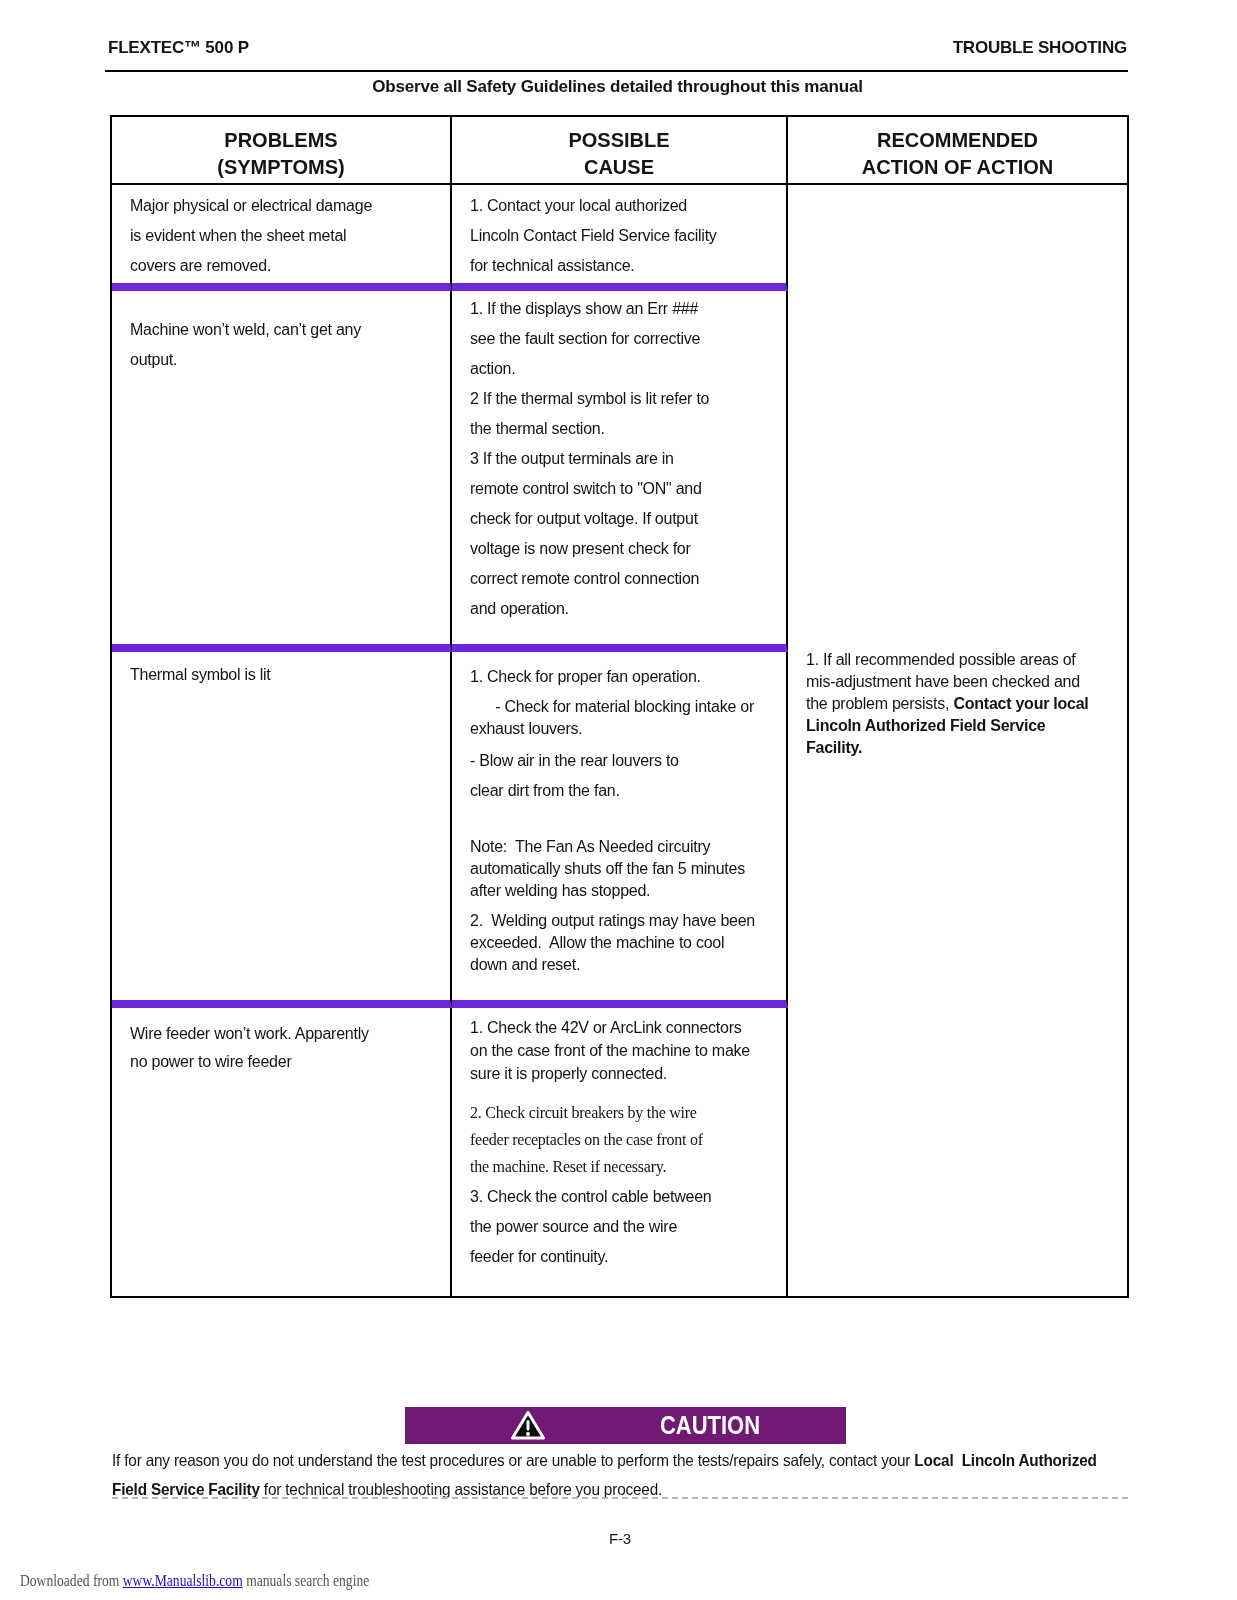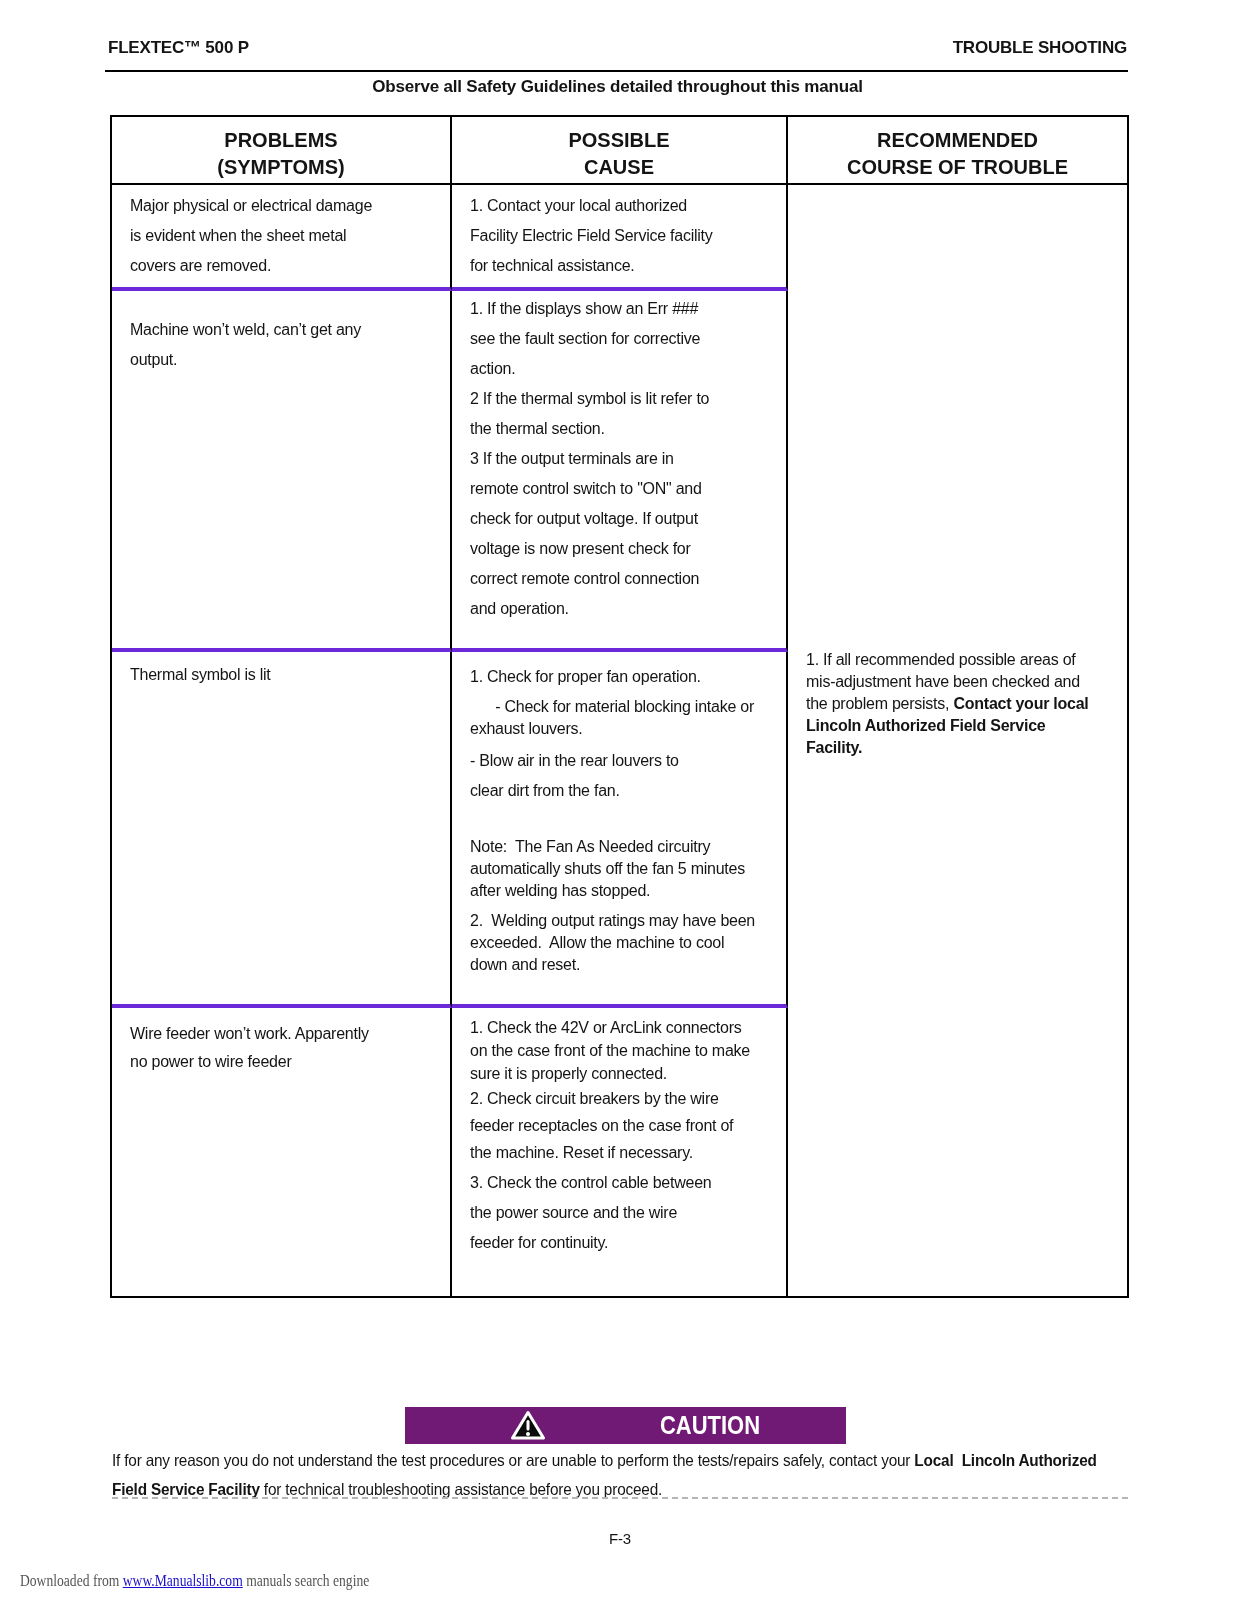--- a/index.html
+++ b/index.html
@@ -17,21 +17,21 @@
   
   .ts-table{left:110px;top:115px;width:1015px;height:1179px;
     display:grid;grid-template-columns:340px 336px 339px;
     grid-template-rows:68px 106px 361px 356px 288px;
     border:2px solid #000;box-sizing:content-box;position:absolute;}
   .ts-table > div{box-sizing:border-box;}
   .th{border-right:2px solid #000;border-bottom:2px solid #000;text-align:center;
     font-weight:700;font-size:20px;padding-top:4px;}
   .th .block{line-height:27px!important;}
   .th.last{border-right:none;}
-  .cd{border-right:2px solid #000;border-bottom:4px solid #6d28d9;padding:0 14px 0 18px;
+  .cd{border-right:2px solid #000;border-bottom:8px solid #6d28d9;padding:0 14px 0 18px;
     font-size:16px;letter-spacing:-0.25px;}
   .cd.norb{border-bottom:none;}
   .action-cell{grid-column:3;grid-row:2/6;padding:0 14px 0 18px;font-size:16px;letter-spacing:-0.25px;}
   .tline{white-space:pre-wrap;}
   .b{font-weight:700;}
   
   .caution{left:405px;top:1407px;width:441px;height:37px;background:#701a75;}
   .caution .tri{position:absolute;left:105px;top:3px;}
   .caution .clabel{position:absolute;left:190px;top:4px;width:230px;text-align:center;
     color:#fff;font-weight:700;font-size:25px;letter-spacing:0px;
@@ -65,35 +65,35 @@
     </div>
   <div class="th">
       <div class="block" style="line-height: 27px; margin-top: 6px;">
         <div class="tline"><span>POSSIBLE</span></div>
         <div class="tline"><span>CAUSE</span></div>
       </div>
     </div>
   <div class="th last">
       <div class="block" style="line-height: 27px; margin-top: 6px;">
         <div class="tline"><span>RECOMMENDED</span></div>
-        <div class="tline"><span>COURSE OF TROUBLE</span></div>
+        <div class="tline"><span>ACTION OF ACTION</span></div>
       </div>
     </div>
 
   <div class="cd" style="grid-column:1;grid-row:2">
       <div class="block" style="line-height: 30px; margin-top: 6px;">
         <div class="tline"><span>Major physical or electrical damage</span></div>
         <div class="tline"><span>is evident when the sheet metal</span></div>
         <div class="tline"><span>covers are removed.</span></div>
       </div>
     </div>
   <div class="cd" style="grid-column:2;grid-row:2">
       <div class="block" style="line-height: 30px; margin-top: 6px;">
         <div class="tline"><span>1. Contact your local authorized</span></div>
-        <div class="tline"><span>Facility Electric Field Service facility</span></div>
+        <div class="tline"><span>Lincoln Contact Field Service facility</span></div>
         <div class="tline"><span>for technical assistance.</span></div>
       </div>
     </div>
 
   <div class="cd" style="grid-column:1;grid-row:3">
       <div class="block" style="line-height: 30px; margin-top: 24px;">
         <div class="tline"><span>Machine won’t weld, can’t get any</span></div>
         <div class="tline"><span>output.</span></div>
       </div>
     </div>
@@ -147,21 +147,21 @@
         <div class="tline"><span>Wire feeder won’t work. Apparently</span></div>
         <div class="tline"><span>no power to wire feeder</span></div>
       </div>
     </div>
   <div class="cd norb" style="grid-column:2;grid-row:5">
       <div class="block" style="line-height: 23px; margin-top: 8px;">
         <div class="tline"><span>1. Check the 42V or ArcLink connectors</span></div>
         <div class="tline"><span>on the case front of the machine to make</span></div>
         <div class="tline"><span>sure it is properly connected.</span></div>
       </div>
-      <div class="block" style="line-height: 27px; margin-top: 0;">
+      <div class="block" style="line-height: 27px; margin-top: 14px; font-family: Liberation Serif, serif;">
         <div class="tline"><span>2. Check circuit breakers by the wire</span></div>
         <div class="tline"><span>feeder receptacles on the case front of</span></div>
         <div class="tline"><span>the machine. Reset if necessary.</span></div>
       </div>
       <div class="block" style="line-height: 30px; margin-top: 2px;">
         <div class="tline"><span>3. Check the control cable between</span></div>
         <div class="tline"><span>the power source and the wire</span></div>
         <div class="tline"><span>feeder for continuity.</span></div>
       </div>
     </div>

